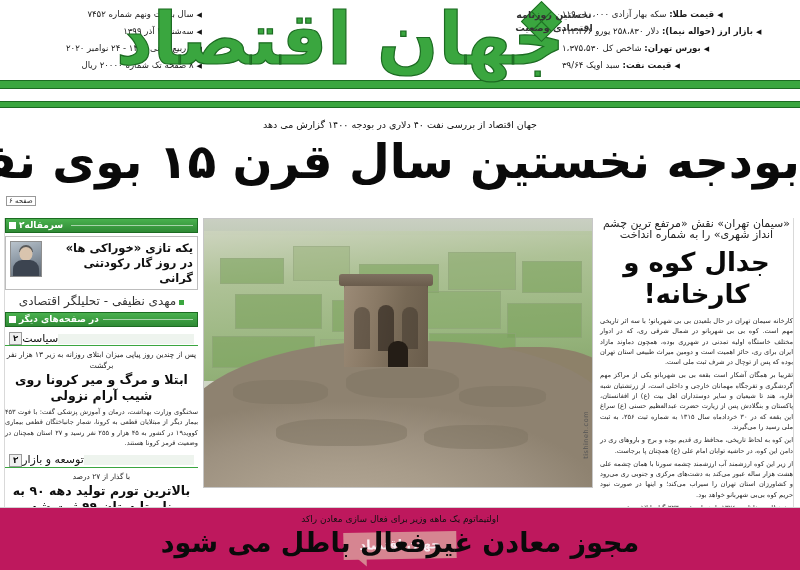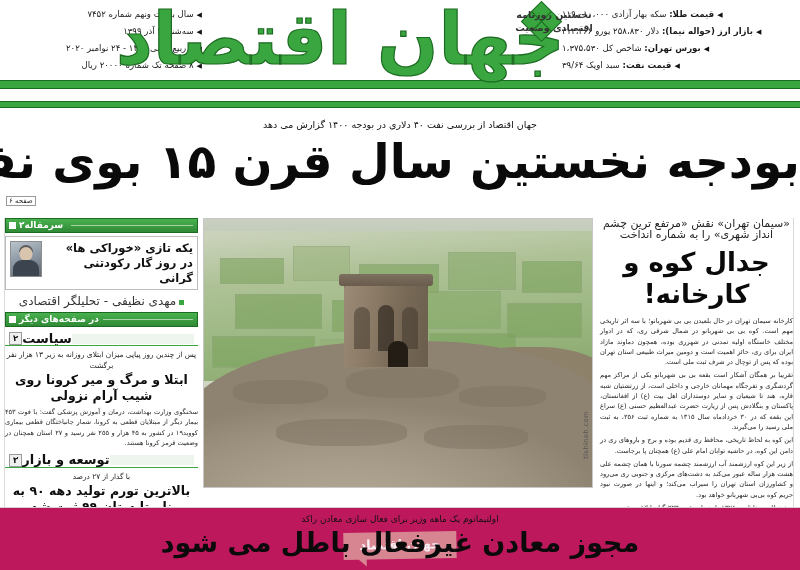--- a/index.html
+++ b/index.html
@@ -227,22 +227,22 @@
     font-weight: bold;
     color: #111;
     border: 1px solid #9a9a9a;
     background: #efefef;
     padding: 0 3px;
     line-height: 11px;
     margin-left: 4px;
     direction: rtl;
   }
   .sec-bar-lite .nm {
-    font-size: 13px;
-    font-weight: bold;
+    font-size: 11px;
+    font-weight: normal;
     color: #111;
     line-height: 12px;
     direction: rtl;
   }
   .sec-bar-lite .fill {
     flex: 1;
     height: 10px;
     background: #eef4ee;
     margin-right: 4px;
   }

